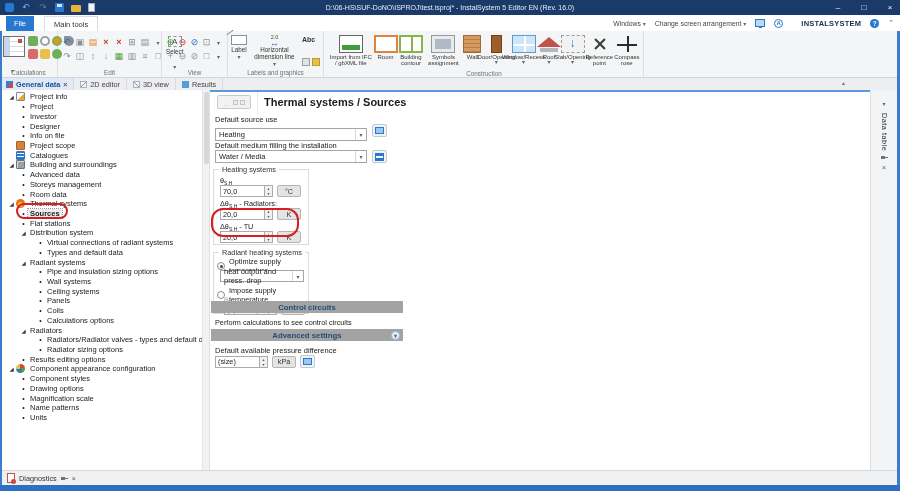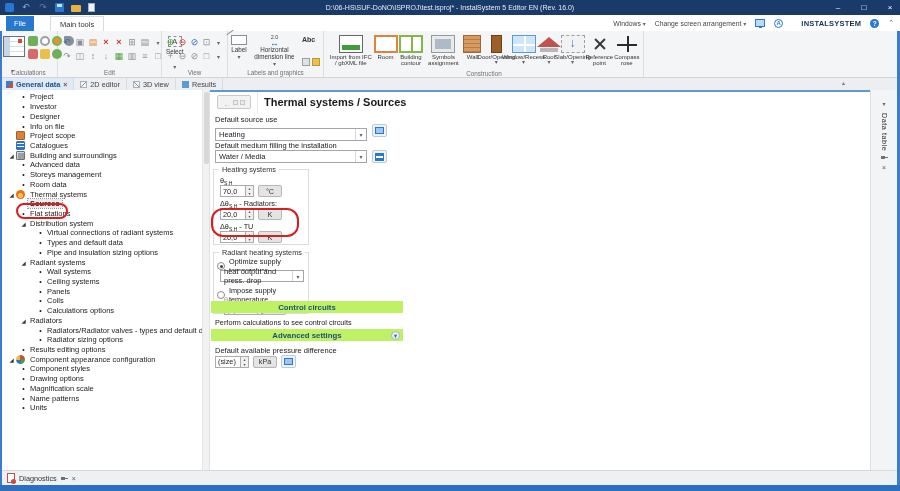--- a/index.html
+++ b/index.html
@@ -22,21 +22,21 @@
   .wtitle{position:absolute;left:0;right:0;text-align:center;font-size:7px;color:#e8edf5;pointer-events:none;}
   .winbtns{position:absolute;right:4px;top:0;height:15px;display:flex;align-items:center;gap:14px;}
   .wb{color:#fff;font-size:8px;width:12px;text-align:center;cursor:default;}
   .gl-min::before{content:"\2013";}
   .gl-max::before{content:"\25A1";}
   .gl-close::before{content:"\00D7";}
 
   
   .menurow{position:absolute;left:0;top:15px;width:900px;height:16px;background:#fff;display:flex;align-items:flex-end;}
   .file-tab{margin-left:6px;width:28px;height:15px;background:#2878d0;color:#fff;font-size:7.5px;display:flex;align-items:center;justify-content:center;}
-  .mt-tab{margin-left:16px;height:15px;padding:0 9px;background:#fff;border:1px solid #d9dde2;border-bottom:none;color:#333;font-size:7.5px;display:flex;align-items:center;}
+  .mt-tab{margin-left:10px;height:15px;padding:0 9px;background:#fff;border:1px solid #d9dde2;border-bottom:none;color:#333;font-size:7.5px;display:flex;align-items:center;}
   .mr-right{position:absolute;right:6px;top:0;height:16px;display:flex;align-items:center;gap:9px;font-size:6.8px;color:#444;}
   .mr-item{display:flex;align-items:center;gap:2px;}
   .g-caret::before{content:"\25BE";font-size:6px;color:#666;}
   .monitor-ic{width:10px;height:8px;border:1px solid #2878d0;background:#bcd8f2;position:relative;}
   .monitor-ic::after{content:"";position:absolute;left:3px;bottom:-2px;width:3px;height:2px;background:#2878d0;}
   .brand{display:flex;align-items:center;gap:18px;font-weight:bold;color:#12314f;font-size:7.5px;letter-spacing:.2px;}
   .brand-a{width:9px;height:9px;border:1.5px solid #2878d0;border-radius:50%;display:inline-flex;align-items:center;justify-content:center;color:#2878d0;font-size:6px;font-weight:bold;}
   .help-ic{width:9px;height:9px;background:#2878d0;color:#fff;border-radius:50%;font-size:6.5px;display:inline-flex;align-items:center;justify-content:center;font-weight:bold;}
   .help-ic::before{content:"?";}
   .gl-upchev::before{content:"\2303";font-size:7px;color:#555;}
@@ -179,33 +179,33 @@
   .iconbtn{position:absolute;width:15px;height:13px;border:1px solid #c3c9d2;background:#eef4fb;border-radius:2px;display:flex;align-items:center;justify-content:center;}
   .ib-monitor{width:9px;height:7px;border:1px solid #2878d0;background:#9fc6ec;}
   .ib-table{width:9px;height:8px;background:repeating-linear-gradient(0deg,#2878d0 0 2px,#fff 2px 4px);border:1px solid #2878d0;}
   .fs{position:absolute;left:3px;width:96px;border:1px solid #dcdcdc;background:#fff;}
   .fs-legend{position:absolute;top:-5px;left:5px;background:#fff;padding:0 3px;font-size:7.3px;color:#333;}
   .fs-inner{position:relative;width:100%;height:100%;}
   .plabel{position:absolute;left:6px;font-size:7.3px;color:#222;}
   .plabel sub{font-size:5px;}
   .plabel.dis{color:#9b9b9b;}
   .spinrow{position:absolute;left:6px;display:flex;align-items:center;gap:4px;}
-  .spin{display:flex;width:34px;height:12px;}
+  .spin{display:flex;width:53px;height:12px;}
   .spin .sv{flex:1;border:1px solid #a9abae;border-right:none;background:#fff;font-size:7.3px;display:flex;align-items:center;padding:0 2px;color:#222;}
   .spin .sb{width:9px;border:1px solid #a9abae;display:flex;flex-direction:column;background:#f0f0f0;}
   .spin .sb i{flex:1;display:flex;align-items:center;justify-content:center;font-style:normal;font-size:4px;color:#555;}
   .sb .su::before{content:"\25B4";} .sb .sd::before{content:"\25BE";}
   .unitbtn{height:12px;min-width:24px;background:#e4e4e4;border:1px solid #b5b5b5;border-radius:2px;font-size:7.2px;color:#333;display:flex;align-items:center;justify-content:center;padding:0 3px;}
   .dis .sv{background:#f3f3f3;color:#8a8a8a;}
   .dis .unitbtn{color:#9a9a9a;}
   .radio-row{position:absolute;left:6px;display:flex;align-items:center;gap:4px;font-size:7.3px;color:#222;}
   .radio{width:8px;height:8px;border:1px solid #8a8a8a;border-radius:50%;background:#fff;position:relative;flex:0 0 auto;}
   .radio.sel::after{content:"";position:absolute;inset:1.5px;background:#444;border-radius:50%;}
   .combo.small{width:84px;height:12px;}
-  .band{position:absolute;left:1px;width:192px;height:12px;background:#bef264;display:flex;align-items:center;justify-content:center;font-size:7.8px;font-weight:bold;color:#1f4e79;}
+  .band{position:absolute;left:1px;width:192px;height:12px;background:#a3a3a3;display:flex;align-items:center;justify-content:center;font-size:7.8px;font-weight:bold;color:#1f4e79;}
   .band .chev{position:absolute;right:3px;width:9px;height:9px;border:1px solid #9ab6d6;border-radius:50%;background:#e9f1fa;display:flex;align-items:center;justify-content:center;}
   .note{position:absolute;left:5px;font-size:7.3px;color:#222;}
 
   
   .rightstrip{position:absolute;right:3px;top:0;width:27px;bottom:0;background:#f3f4f6;border-left:1px solid #dcdee0;display:flex;flex-direction:column;align-items:center;padding-top:2px;gap:3px;}
   .vtext{writing-mode:vertical-rl;font-size:7.3px;color:#333;letter-spacing:.5px;}
   .pin-ic{width:7px;height:7px;position:relative;}
   .pin-ic::before{content:"";position:absolute;left:0;top:2px;width:4px;height:3px;background:#6d7277;}
   .pin-ic::after{content:"";position:absolute;left:4px;top:3px;width:3px;height:1px;background:#6d7277;}
   .xsm{font-size:7px;color:#555;}
@@ -438,20 +438,25 @@
       <div class="dtab">
     <span class="dicon results-icon has"></span>
     <span>Results</span>
 
   </div>
     </div>
   <span class="tab-scroll g-up" style="position:absolute;top:79px;"></span>
 
   <div class="workspace">
     <div class="treepanel">
+        <div class="trow lvl0 exp">
+    <span class="marker"></span>
+    <span class="ticon project-info-icon has"></span>
+    <span class="tlabel">Project info</span>
+  </div>
         <div class="trow lvl1 bullet">
     <span class="marker"></span>
 
     <span class="tlabel">Project</span>
   </div>
         <div class="trow lvl1 bullet">
     <span class="marker"></span>
 
     <span class="tlabel">Investor</span>
   </div>
@@ -518,29 +523,29 @@
         <div class="trow lvl2 bullet">
     <span class="marker"></span>
 
     <span class="tlabel">Virtual connections of radiant systems</span>
   </div>
         <div class="trow lvl2 bullet">
     <span class="marker"></span>
 
     <span class="tlabel">Types and default data</span>
   </div>
+        <div class="trow lvl1 exp">
+    <span class="marker"></span>
+
+    <span class="tlabel">Radiant systems</span>
+  </div>
         <div class="trow lvl2 bullet">
     <span class="marker"></span>
 
     <span class="tlabel">Pipe and insulation sizing options</span>
-  </div>
-        <div class="trow lvl1 exp">
-    <span class="marker"></span>
-
-    <span class="tlabel">Radiant systems</span>
   </div>
         <div class="trow lvl2 bullet">
     <span class="marker"></span>
 
     <span class="tlabel">Wall systems</span>
   </div>
         <div class="trow lvl2 bullet">
     <span class="marker"></span>
 
     <span class="tlabel">Ceiling systems</span>

